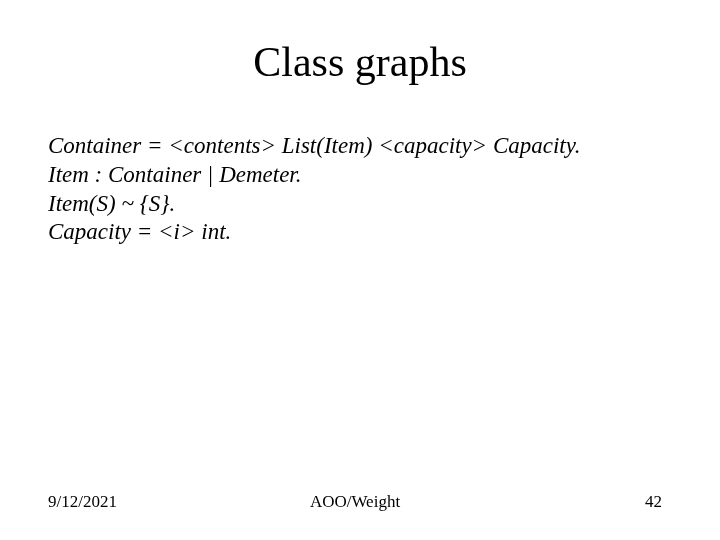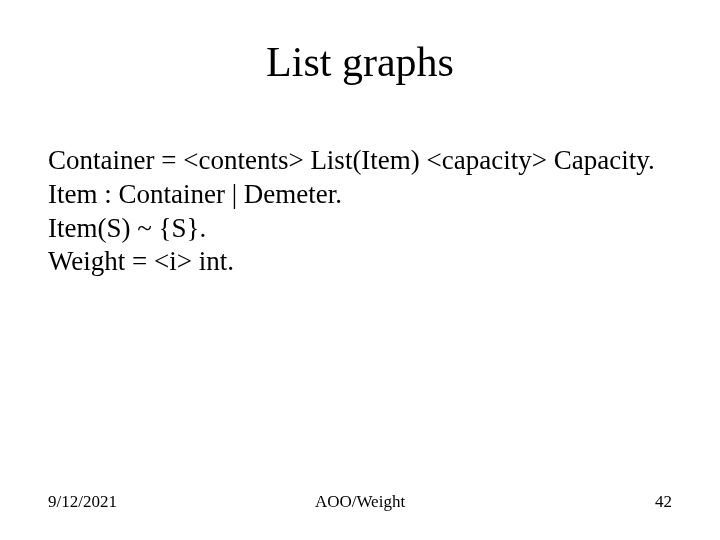--- a/index.html
+++ b/index.html
@@ -22,37 +22,38 @@
     position: absolute;
     top: 38px;
     left: 0;
     width: 100%;
     text-align: center;
     font-size: 42px;
     font-weight: 400;
   }
   .body {
     position: absolute;
-    top: 144px;
+    top: 132px;
     left: 48px;
     right: 48px;
-    font-size: 27px;
+    font-size: 23px;
     line-height: 1.25;
+    font-style: italic;
   }
   .body p {
     margin: 0;
   }
   .alt {
     margin-top: 28px;
   }
   .footer {
     position: absolute;
     bottom: 28px;
     left: 48px;
-    right: 48px;
+    right: 58px;
     font-size: 17px;
     display: flex;
     justify-content: space-between;
     align-items: flex-start;
   }
   .footer .center {
     position: absolute;
     left: 0;
     right: 0;
     text-align: center;
@@ -60,27 +61,27 @@
   .footer .left, .footer .right {
     position: relative;
     z-index: 1;
   }
 </style>
 </head>
 <body>
 
 <div class="slide">
 
-  <div class="title">List graphs</div>
+  <div class="title">Class graphs</div>
 
   <div class="body">
     <p>Container = &lt;contents&gt; List(Item) &lt;capacity&gt; Capacity.</p>
     <p>Item : Container | Demeter.</p>
     <p>Item(S) ~ {S}.</p>
-    <p>Weight = &lt;i&gt; int.</p>
+    <p>Capacity = &lt;i&gt; int.</p>
 
   </div>
 
   <div class="footer">
     <span class="left">9/12/2021</span>
     <span class="center">AOO/Weight</span>
     <span class="right">42</span>
   </div>
 
 </div>

